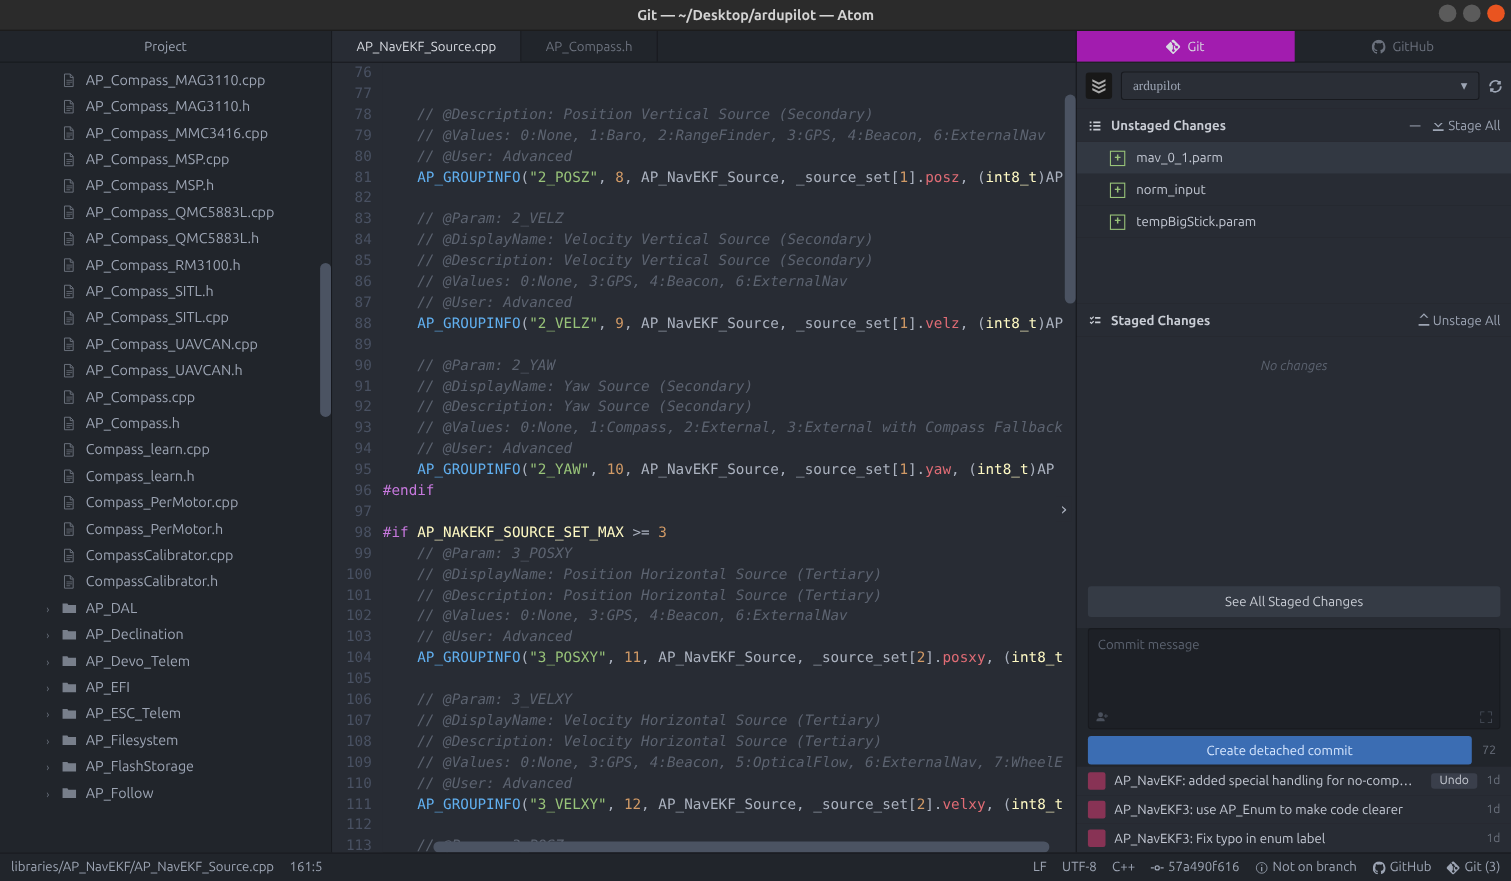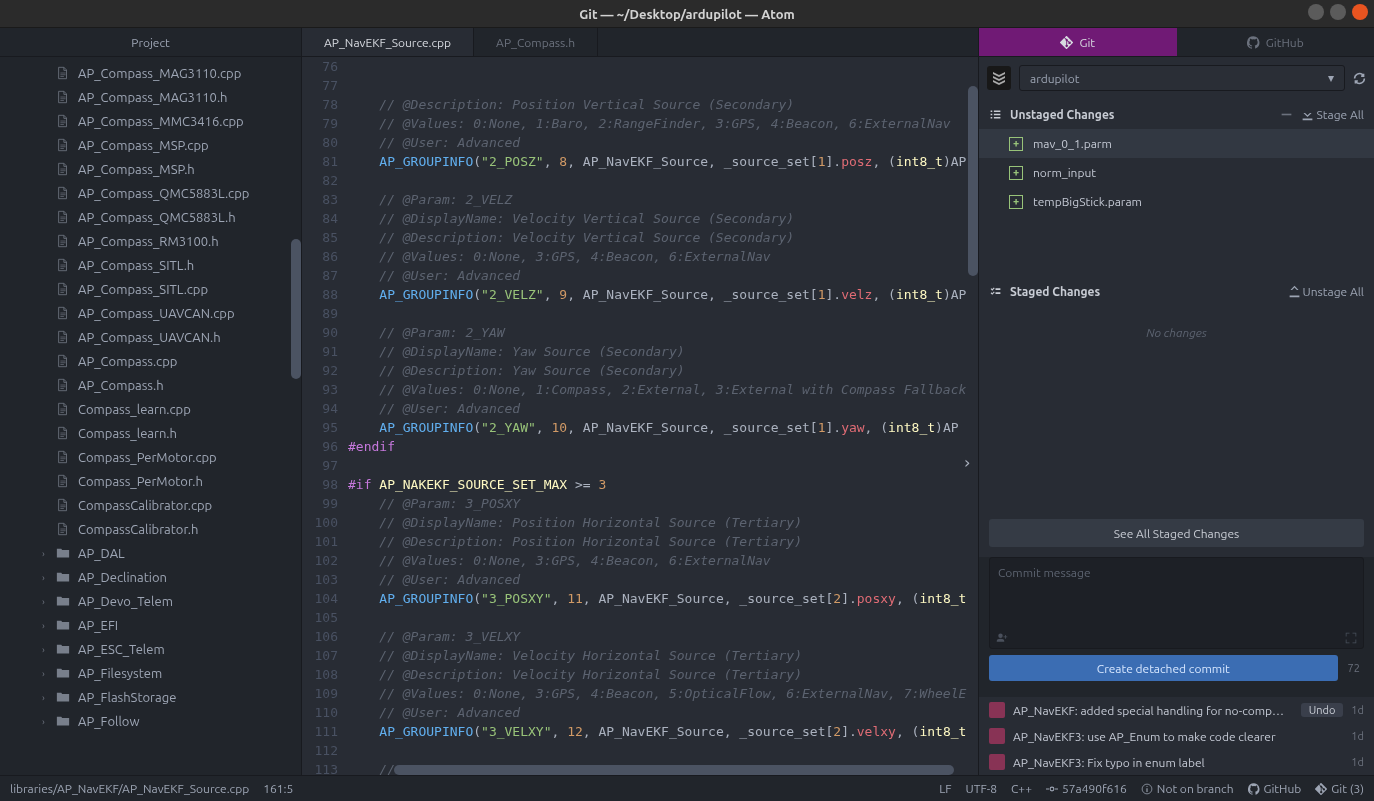--- a/index.html
+++ b/index.html
@@ -218,21 +218,21 @@
   flex: 1;
   display: flex;
   align-items: center;
   justify-content: center;
   gap: 6px;
   font-size: 12px;
   color: #6b717d;
 }
 .right-tab.active {
   color: #d7dae0;
-  background: #701a75;
+  background: #a21caf;
 }
 .git-toolbar {
   height: 42px;
   display: flex;
   align-items: center;
   padding: 0 8px;
   gap: 8px;
   background: #282c34;
 }
 .git-avatar {
@@ -247,20 +247,21 @@
   height: 26px;
   background: #2a2e36;
   border: 1px solid #181a1f;
   border-radius: 3px;
   display: flex;
   align-items: center;
   padding: 0 10px;
   color: #9da5b4;
   font-size: 12px;
   justify-content: space-between;
+  font-family: Liberation Serif, serif;
 }
 .git-section-header {
   height: 30px;
   display: flex;
   align-items: center;
   padding: 0 10px;
   font-size: 12px;
   font-weight: 600;
   color: #c8ccd4;
   gap: 8px;
@@ -333,21 +334,21 @@
   left: 6px;
   right: 6px;
   display: flex;
   justify-content: space-between;
   color: #4a505c;
 }
 .commit-box-footer svg{ width:12px; height:12px; }
 .commit-row {
   display: flex;
   align-items: center;
-  margin: 0 10px 16px 10px;
+  margin: 0 10px 2px 10px;
   gap: 6px;
 }
 .commit-btn {
   flex: 1;
   height: 26px;
   background: #3b6db3;
   color: #d7e7ff;
   border-radius: 3px;
   display: flex;
   align-items: center;

